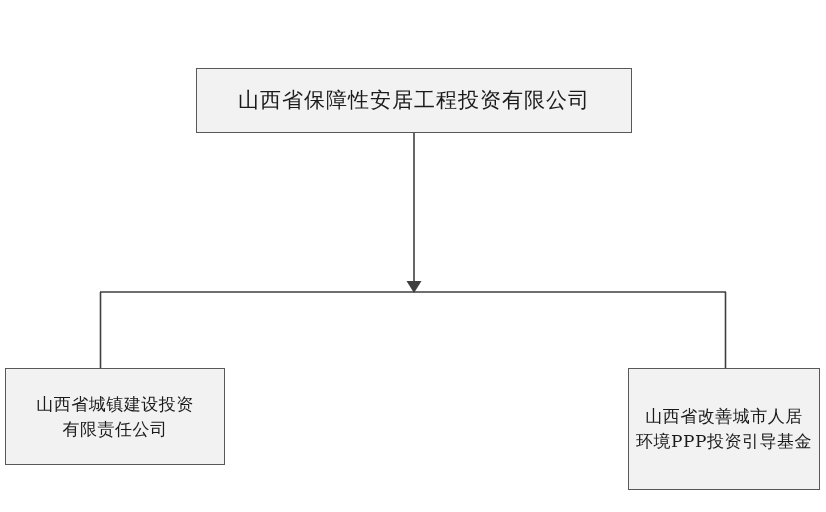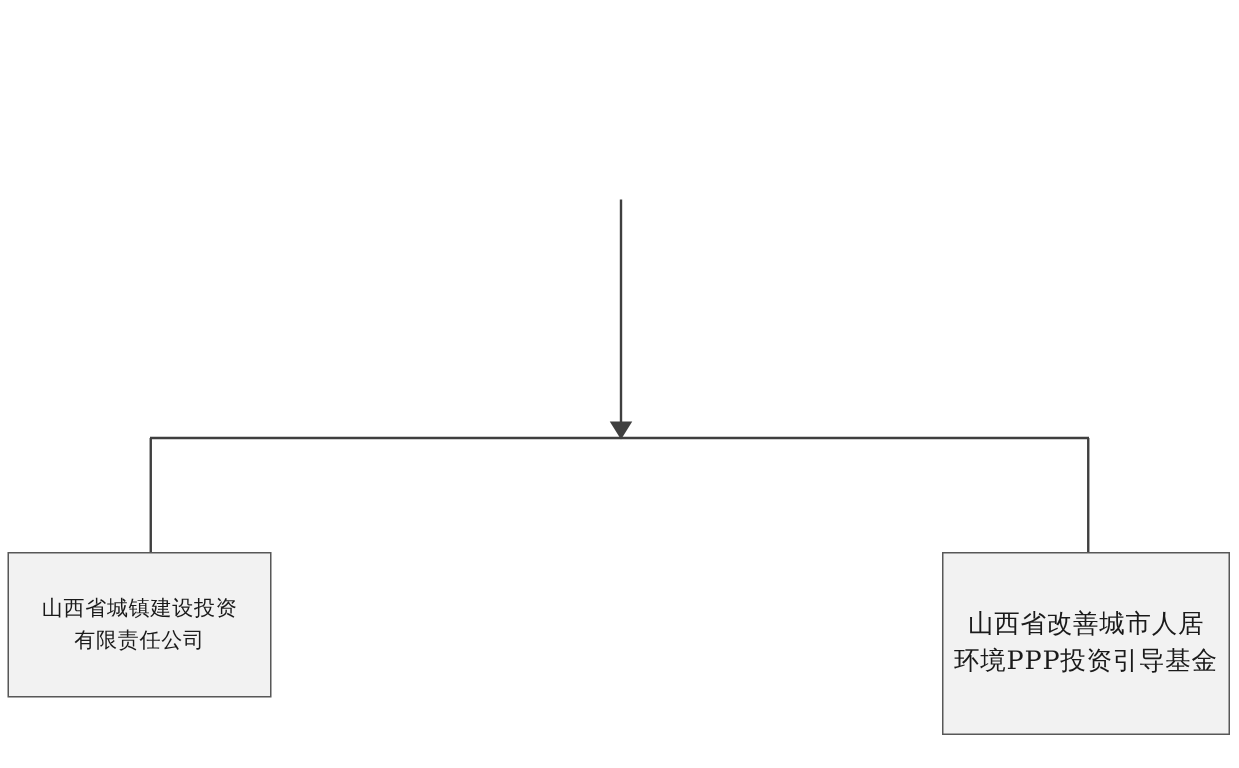--- a/index.html
+++ b/index.html
@@ -41,23 +41,23 @@
     left: 196px;
     top: 68px;
     width: 436px;
     height: 65px;
     font-size: 21px;
   }
   #node-root .node-label { letter-spacing: 1px; }
   #node-left {
     left: 5px;
     top: 368px;
-    width: 176px;
+    width: 220px;
     height: 97px;
-    font-size: 14px;
+    font-size: 17px;
   }
   #node-right {
     left: 628px;
     top: 368px;
     width: 192px;
     height: 122px;
     font-size: 17px;
   }
   .connector-svg {
     position: absolute;
@@ -79,20 +79,23 @@
 
     <polygon points="406.5,281 421.5,281 414,293" fill="#3f3f3f"></polygon>
 
     <line x1="100" y1="292" x2="726" y2="292" stroke="#3f3f3f" stroke-width="1.6"></line>
 
     <line x1="100.5" y1="292" x2="100.5" y2="368" stroke="#3f3f3f" stroke-width="1.6"></line>
 
     <line x1="725.5" y1="292" x2="725.5" y2="368" stroke="#3f3f3f" stroke-width="1.6"></line>
   </svg>
 
+  <div class="node" id="node-root">
+    <span class="node-label">山西省保障性安居工程投资有限公司</span>
+  </div>
 
   <div class="node" id="node-left">
     <span class="node-label">山西省城镇建设投资
 有限责任公司</span>
   </div>
 
   <div class="node" id="node-right">
     <span class="node-label">山西省改善城市人居
 环境PPP投资引导基金</span>
   </div>

